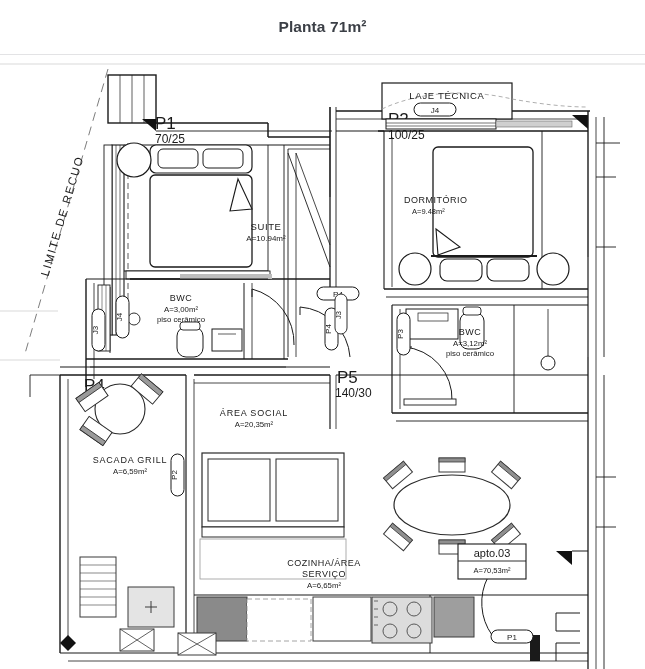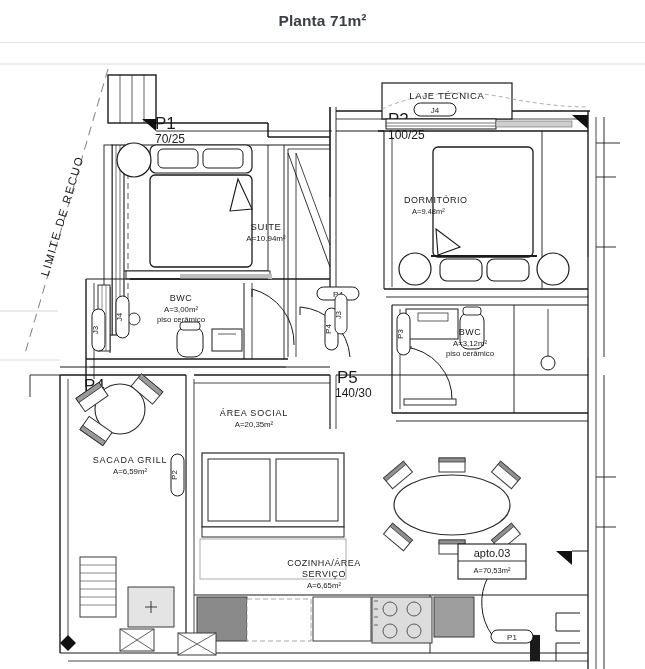--- a/index.html
+++ b/index.html
@@ -17,21 +17,21 @@
   #page {
     position: relative;
     width: 645px;
     height: 669px;
     background: #ffffff;
   }
   #title-bar {
     position: absolute;
     left: 0; top: 0;
     width: 645px;
-    height: 43px;
+    height: 55px;
     box-sizing: border-box;
     border-bottom: 1px solid #e3e3e5;
     display: flex;
     align-items: center;
     justify-content: center;
   }
   #page-title {
     font-size: 15.5px;
     font-weight: bold;
     color: #3b3f46;

